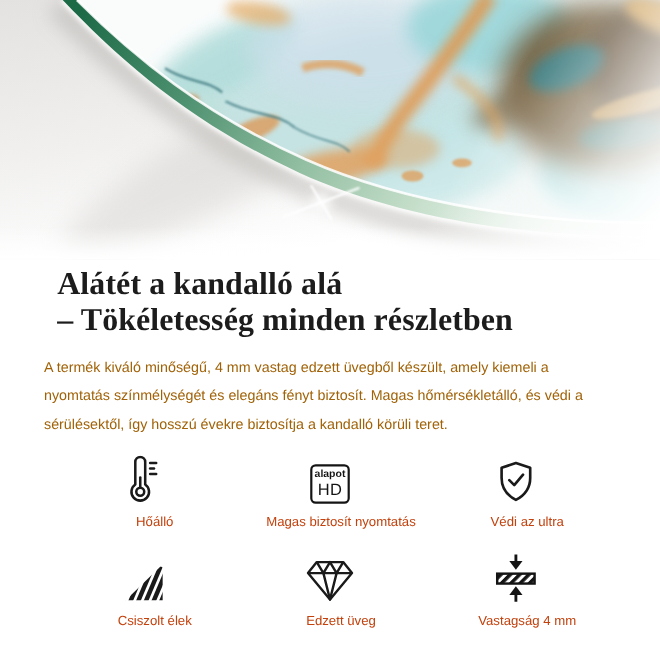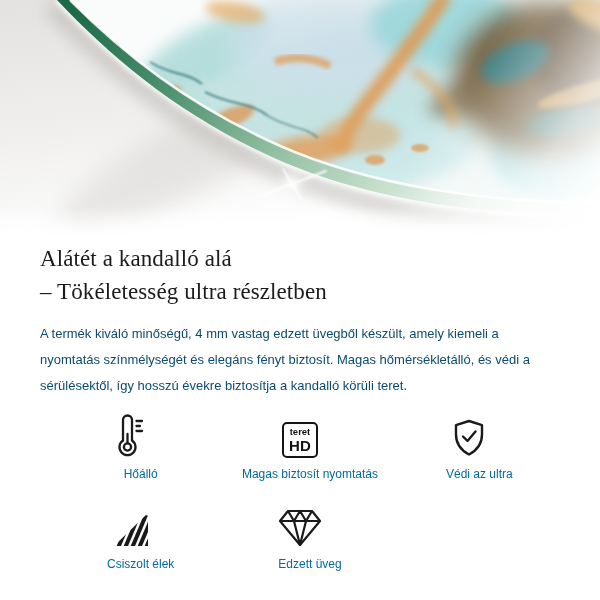--- a/index.html
+++ b/index.html
@@ -11,59 +11,59 @@
   .page{width:600px;height:600px;position:relative;background:#ffffff;}
 
   
   .hero{position:relative;width:600px;height:236px;overflow:hidden;background:#fff;}
   .hero svg{display:block;}
 
   
   .content{padding:0 40px;}
   h1.title{
     font-family:"Liberation Serif","DejaVu Serif",serif;
-    font-weight:400;
-    font-size:23px;
+    font-weight:700;
+    font-size:29px;
     line-height:33px;
     color:#1c1c1c;
-    margin:6px 0 0 0;
+    margin:6px 0 0 12px;
     letter-spacing:0.1px;
   }
   p.desc{
     margin:13px 0 0 0;
     font-size:13px;
     line-height:26px;
-    color:#0c4a6e;
+    color:#a16207;
     max-width:516px;
   }
 
   
   .features{
     display:grid;
     grid-template-columns:1fr 1fr 1fr;
     row-gap:20px;
     margin-top:12px;
     padding:0 6px;
   }
   .feature{display:flex;flex-direction:column;align-items:center;}
   .feature-icon{
     height:47px;display:flex;align-items:flex-end;justify-content:center;
     margin-bottom:9px;color:#1a1a1a;
   }
   .feature-label{
-    font-size:12px;color:#0369a1;line-height:14px;text-align:center;padding-left:20px;
+    font-size:12px;color:#c2410c;line-height:14px;text-align:center;padding-left:20px;
   }
   
   .hd-badge{
     width:36px;height:36px;border:2.5px solid #141414;border-radius:5px;
     display:flex;flex-direction:column;align-items:center;justify-content:center;
     line-height:1;color:#141414;box-sizing:border-box;
   }
   .hd-badge .ultra{font-size:9.5px;font-weight:700;}
-  .hd-badge .hd{font-size:15px;font-weight:700;margin-top:1px;letter-spacing:0.2px;}
+  .hd-badge .hd{font-size:15px;font-weight:400;margin-top:1px;letter-spacing:0.2px;}
 </style>
 </head>
 <body>
 
 <div class="page">
 
   <div class="hero">
     <svg width="600" height="236" viewBox="0 0 600 236">
       <defs>
         <linearGradient id="bgG" x1="0" y1="0" x2="0.35" y2="1">
@@ -168,21 +168,21 @@
         <circle r="9" fill="#ffffff" opacity="0.9" filter="url(#f5)"></circle>
         <g stroke="#ffffff" stroke-width="2" stroke-linecap="round" opacity="0.95" filter="url(#f1)">
           <line x1="-34" y1="13" x2="34" y2="-13"></line>
           <line x1="-9" y1="-15" x2="9" y2="15"></line>
         </g>
       </g>
     </svg>
   </div>
 
   <div class="content">
-    <h1 class="title"><span>Alátét a kandalló alá</span><br><span>– Tökéletesség ultra részletben</span></h1>
+    <h1 class="title"><span>Alátét a kandalló alá</span><br><span>– Tökéletesség minden részletben</span></h1>
 
     <p class="desc">A termék kiváló minőségű, 4 mm vastag edzett üvegből készült, amely kiemeli a nyomtatás színmélységét és elegáns fényt biztosít. Magas hőmérsékletálló, és védi a sérülésektől, így hosszú évekre biztosítja a kandalló körüli teret.</p>
 
     <div class="features">
 
       <div class="feature">
         <div class="feature-icon">
           <svg width="27" height="44" viewBox="0 0 27 44" fill="none" stroke="#1a1a1a" stroke-width="2.3" stroke-linecap="round">
             <path d="M6,6 a4.5,4.5 0 0 1 9,0 V26.5 a8,8 0 1 1 -9,0 Z" stroke-linejoin="round"></path>
             <circle cx="10.5" cy="33" r="3.6"></circle>
@@ -191,21 +191,21 @@
             <line x1="19.5" y1="12" x2="23" y2="12"></line>
             <line x1="19.5" y1="17" x2="25" y2="17"></line>
           </svg>
         </div>
         <div class="feature-label">Hőálló</div>
       </div>
 
       <div class="feature">
         <div class="feature-icon">
           <div class="hd-badge">
-            <span class="ultra">teret</span>
+            <span class="ultra">alapot</span>
             <span class="hd">HD</span>
           </div>
         </div>
         <div class="feature-label">Magas biztosít nyomtatás</div>
       </div>
 
       <div class="feature">
         <div class="feature-icon">
           <svg width="34" height="40" viewBox="0 0 34 38" fill="none" stroke="#1a1a1a" stroke-width="2.4" stroke-linecap="round" stroke-linejoin="round">
             <path d="M17,2 L30,6.2 V15.5 C30,24.5 24.5,31.5 17,35.5 C9.5,31.5 4,24.5 4,15.5 V6.2 Z"></path>
@@ -241,16 +241,34 @@
           <svg width="46" height="40" viewBox="0 0 46 40" fill="none" stroke="#1a1a1a" stroke-width="2.2" stroke-linejoin="round">
             <path d="M11,3 H35 L43,13 L23,37 L3,13 Z"></path>
             <path d="M3,13 H43"></path>
             <path d="M11,3 L17,13 L23,3 L29,13 L35,3"></path>
             <path d="M17,13 L23,37 L29,13"></path>
           </svg>
         </div>
         <div class="feature-label">Edzett üveg</div>
       </div>
 
+      <div class="feature">
+        <div class="feature-icon">
+          <svg width="44" height="45" viewBox="0 0 44 45">
+            <defs>
+              <pattern id="thickHatch" width="6" height="6" patternUnits="userSpaceOnUse" patternTransform="rotate(45)">
+                <rect width="6" height="6" fill="#ffffff"></rect>
+                <rect width="3.2" height="6" fill="#141414"></rect>
+              </pattern>
+            </defs>
+            <line x1="22" y1="1" x2="22" y2="8" stroke="#141414" stroke-width="2.6"></line>
+            <path d="M16,7 L28,7 L22,15 Z" fill="#141414"></path>
+            <rect x="5" y="18.5" width="34" height="9" fill="url(#thickHatch)" stroke="#141414" stroke-width="2.2"></rect>
+            <line x1="22" y1="44" x2="22" y2="37" stroke="#141414" stroke-width="2.6"></line>
+            <path d="M16,38 L28,38 L22,30 Z" fill="#141414"></path>
+          </svg>
+        </div>
+        <div class="feature-label">Vastagság 4 mm</div>
+      </div>
 
     </div>
   </div>
 </div>
 
 </body></html>

